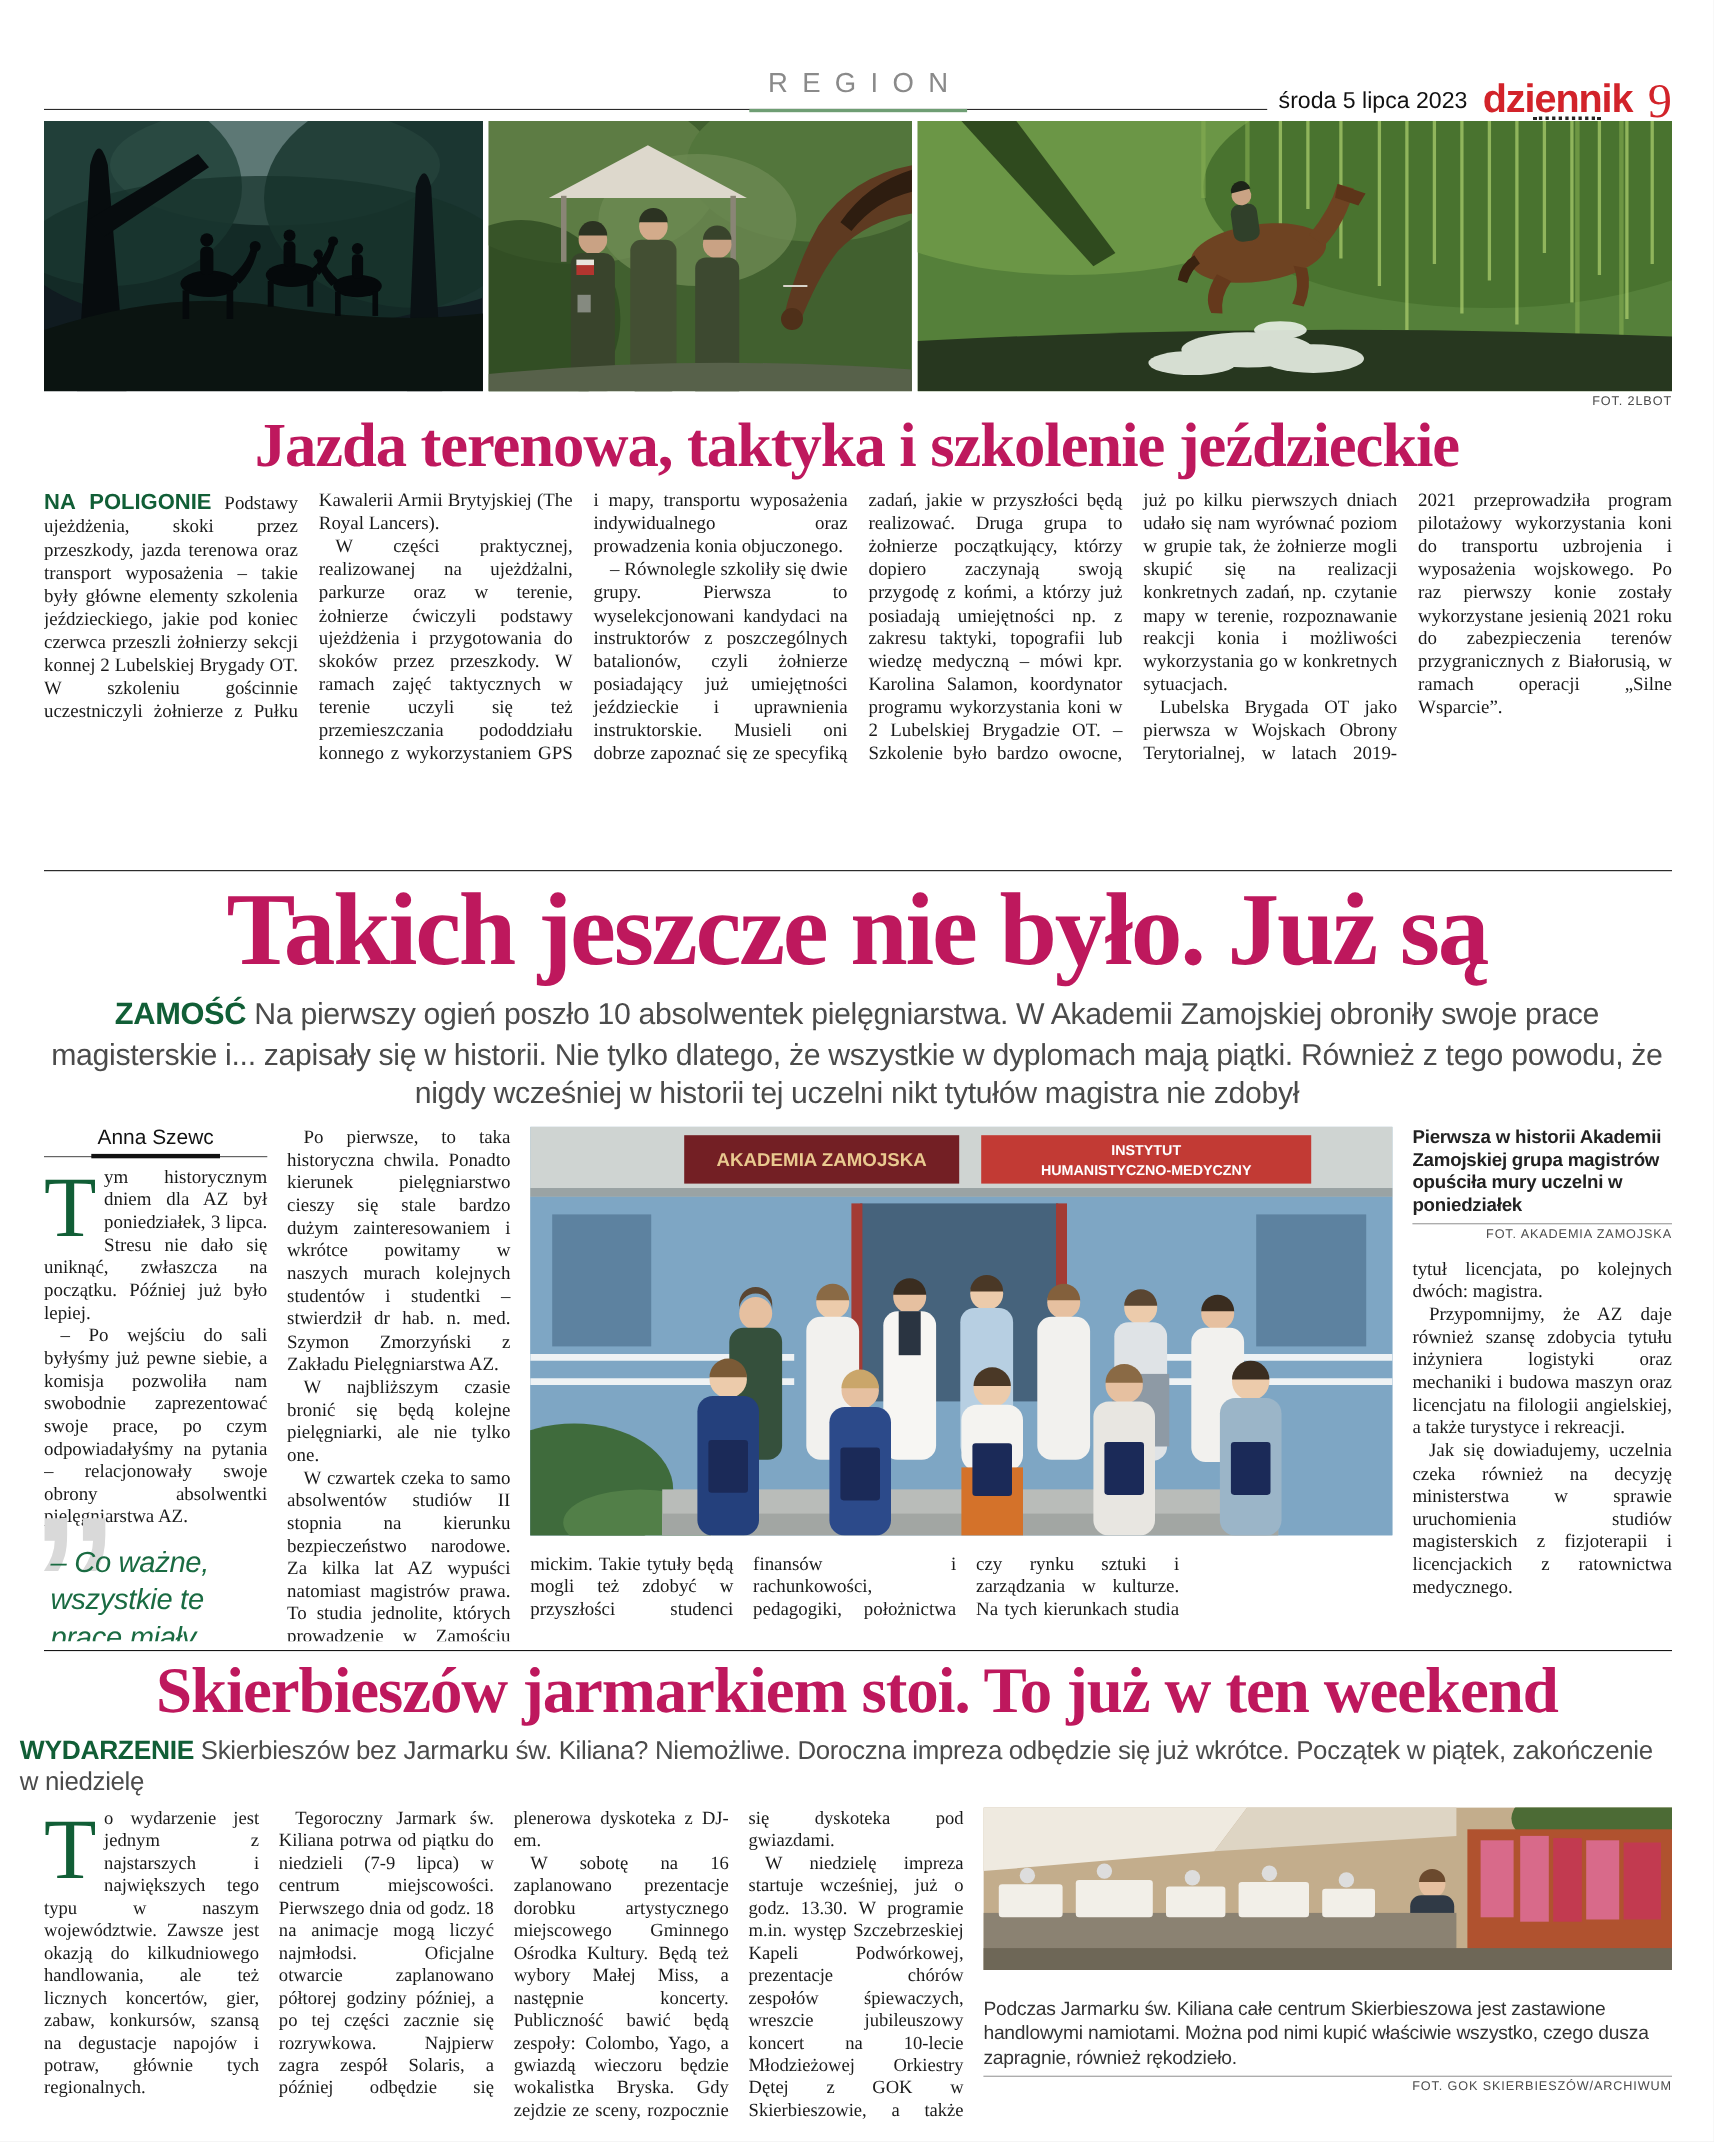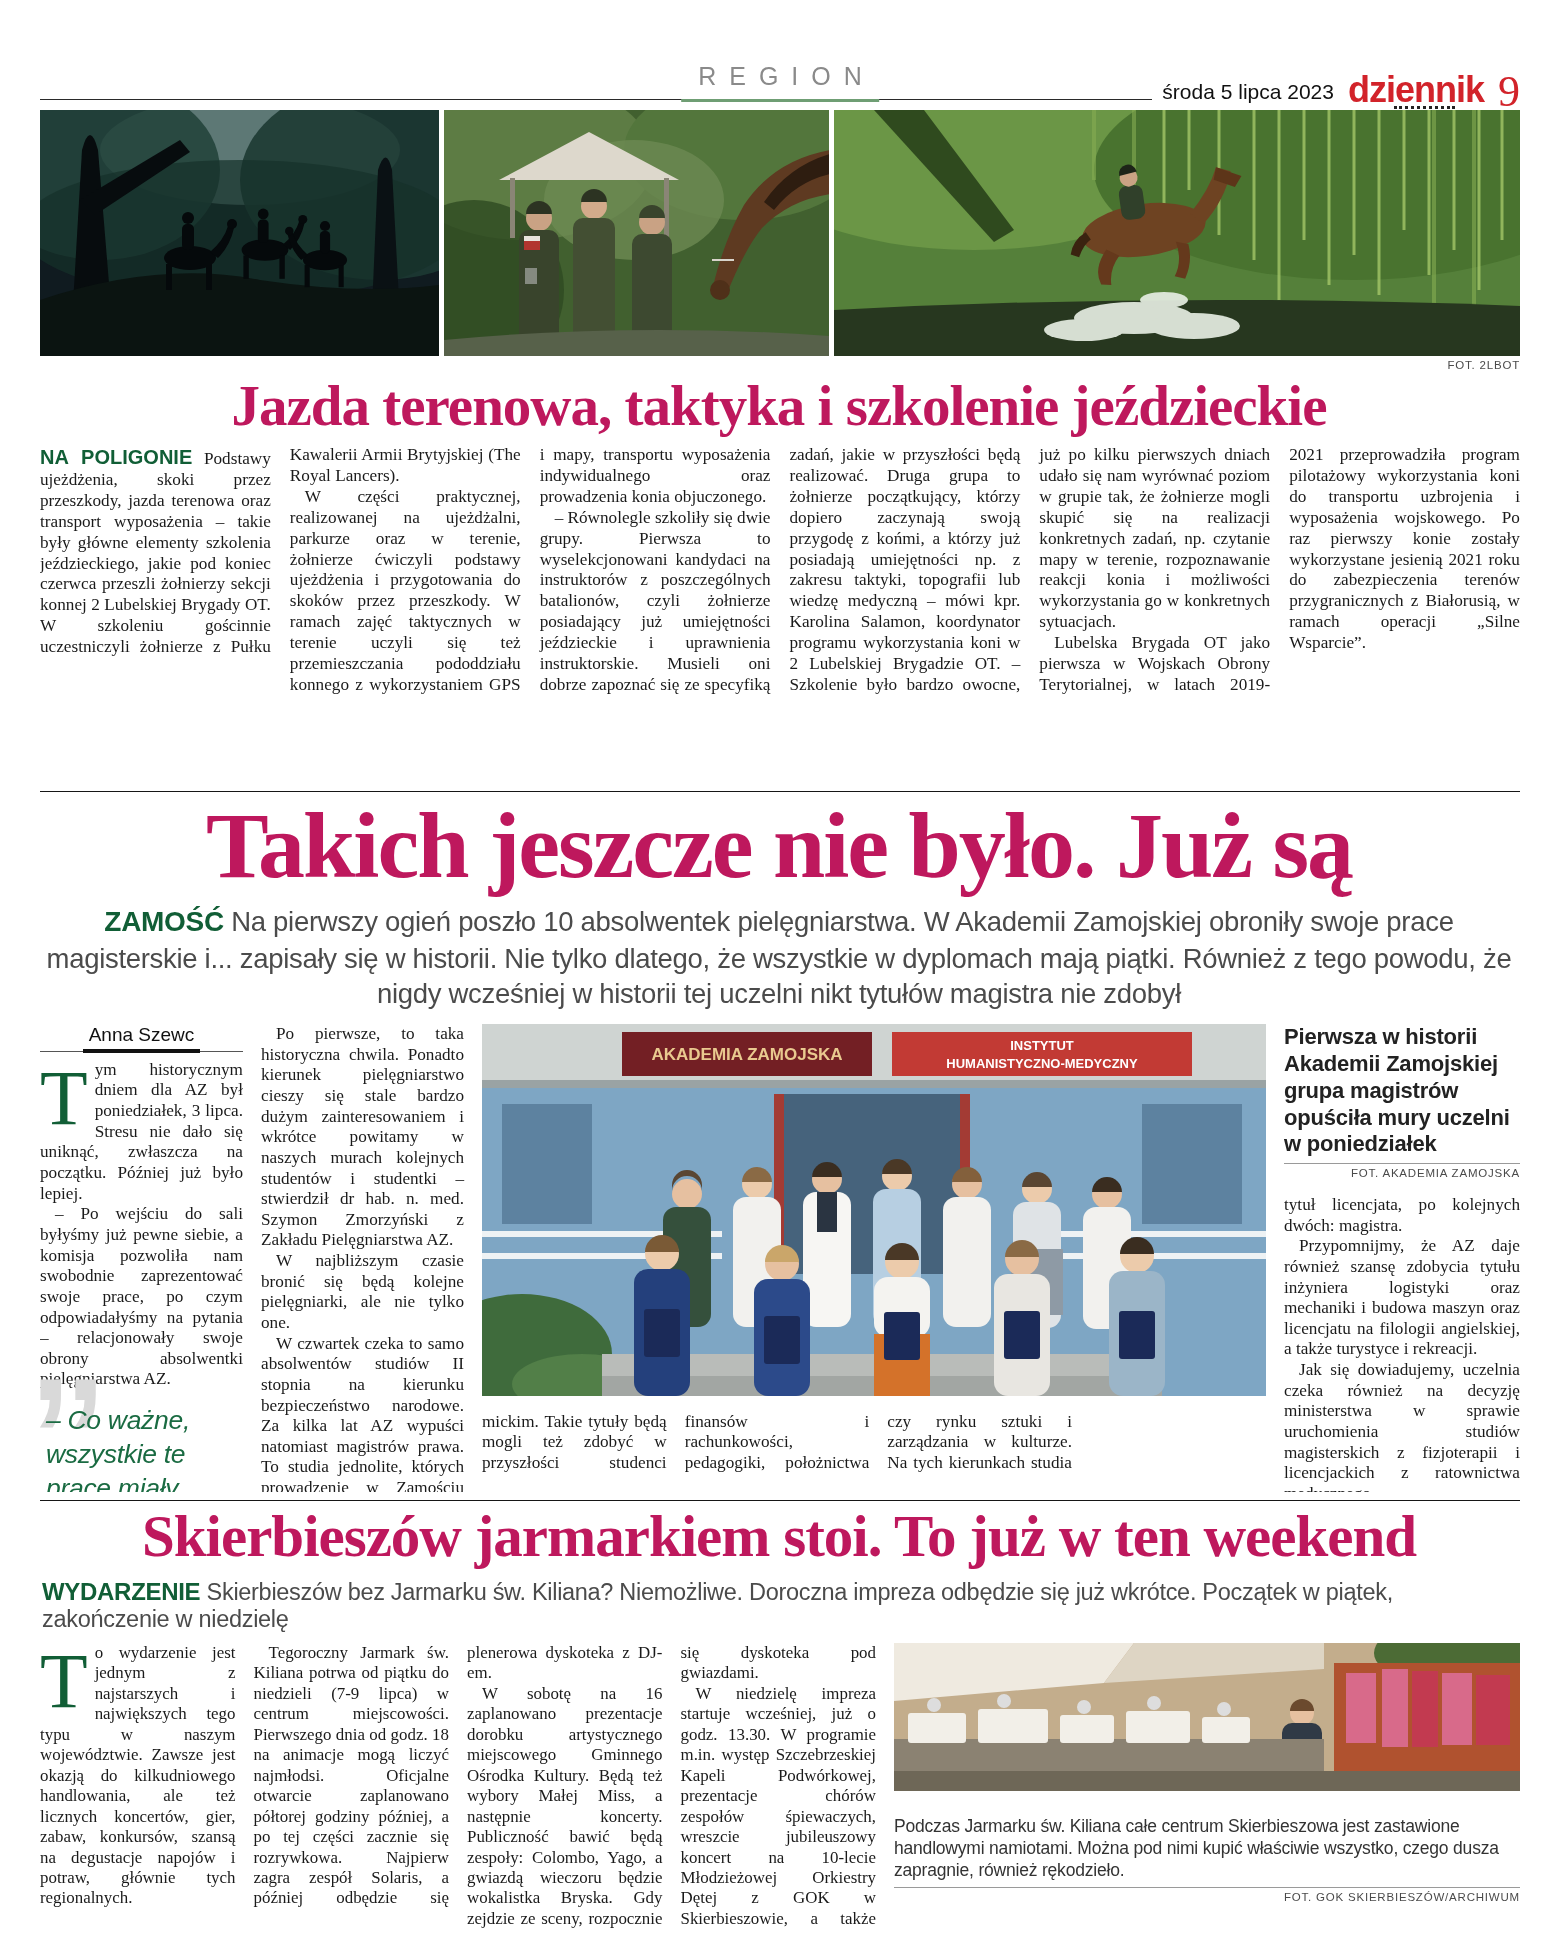--- a/index.html
+++ b/index.html
@@ -35,21 +35,21 @@
   
   .headline { text-align:center; font-weight:bold; color:#be185d; }
   .h1 { font-size:57px; line-height:1.02; margin:4px 20px 10px; letter-spacing:-1px; }
   .h2 { font-size:94px; line-height:1.0; margin:6px 10px 12px; letter-spacing:-2px; }
   .h3 { font-size:59px; line-height:1.0; margin:6px 10px 12px; letter-spacing:-1px; }
   
   .kicker { font-family:"Liberation Sans", sans-serif; font-weight:bold; color:#115e36; }
   .lead2 { margin:0 46px; text-align:center; font-family:"Liberation Sans", sans-serif;
     font-size:27.5px; line-height:1.3; color:#4b4b4b; letter-spacing:-0.3px; }
   .lead2 .kicker { font-size:28px; }
-  .lead3 { margin:0 40px 0 42px; text-align:left; font-family:"Liberation Sans", sans-serif;
+  .lead3 { margin:0 40px 0 18px; text-align:left; font-family:"Liberation Sans", sans-serif;
     font-size:23.5px; color:#4b4b4b; letter-spacing:-0.3px; }
   .lead3 .kicker { font-size:24px; }
   .rule { margin:8px 38px 0 40px; border-top:1.5px solid #161616; height:0; }
   
   .bodytxt p { margin:0; text-align:justify; }
   .bodytxt p.ind { text-indent:15px; }
   .art1 { margin:4px 38px 0 40px; height:338px; column-count:6; column-gap:19px;
     font-size:17.2px; line-height:1.215; overflow:hidden; hyphens:auto; }
   .art1 .kicker { font-size:20px; }
   
@@ -64,21 +64,21 @@
     color:#111; padding:0 6px 2px; border-bottom:4px solid #111; margin-bottom:-2px; }
   .dropcap { float:left; font-size:78px; line-height:0.82; color:#115e36;
     padding:6px 7px 0 0; font-family:"Liberation Serif", serif; }
   .pullquote { position:relative; margin-top:14px; padding-left:6px; min-height:170px; }
   .pq-mark { position:absolute; left:-8px; top:-58px; font-size:215px; line-height:1;
     color:#d9d9d9; font-family:"Liberation Sans", sans-serif; z-index:0; }
   .pullquote p { position:relative; z-index:1; margin:0; font-family:"Liberation Sans", sans-serif;
     font-style:italic; font-size:26.5px; line-height:1.28; color:#1a6b42; text-align:left; letter-spacing:-0.3px; }
   .grad-photo { margin:0; }
   .a2under { margin-top:10px; width:590px; column-count:3; column-gap:18px; height:76px; overflow:hidden; }
-  .photo-caption { font-family:"Liberation Sans", sans-serif; font-weight:bold; font-size:22px;
+  .photo-caption { font-family:"Liberation Sans", sans-serif; font-weight:bold; font-size:17px;
     line-height:1.22; color:#222; text-align:left; letter-spacing:-0.2px; }
   .caption-credit { border-top:1px solid #9a9a9a; margin-top:5px; padding-top:3px; margin-bottom:14px; }
   .a2c5 .bodyblock p { margin:0; text-align:justify; }
   
   .art3 { margin:10px 38px 0 40px; display:flex; gap:18px; height:312px; overflow:hidden;
     font-size:16.9px; line-height:1.21; }
   .a3text { width:836px; flex:none; column-count:4; column-gap:18px; height:306px; overflow:hidden; }
   .a3right { flex:1 1 auto; }
   .a3caption { margin-top:20px; font-family:"Liberation Sans", sans-serif; font-size:17.5px;
     line-height:1.25; color:#333; letter-spacing:-0.2px; }

